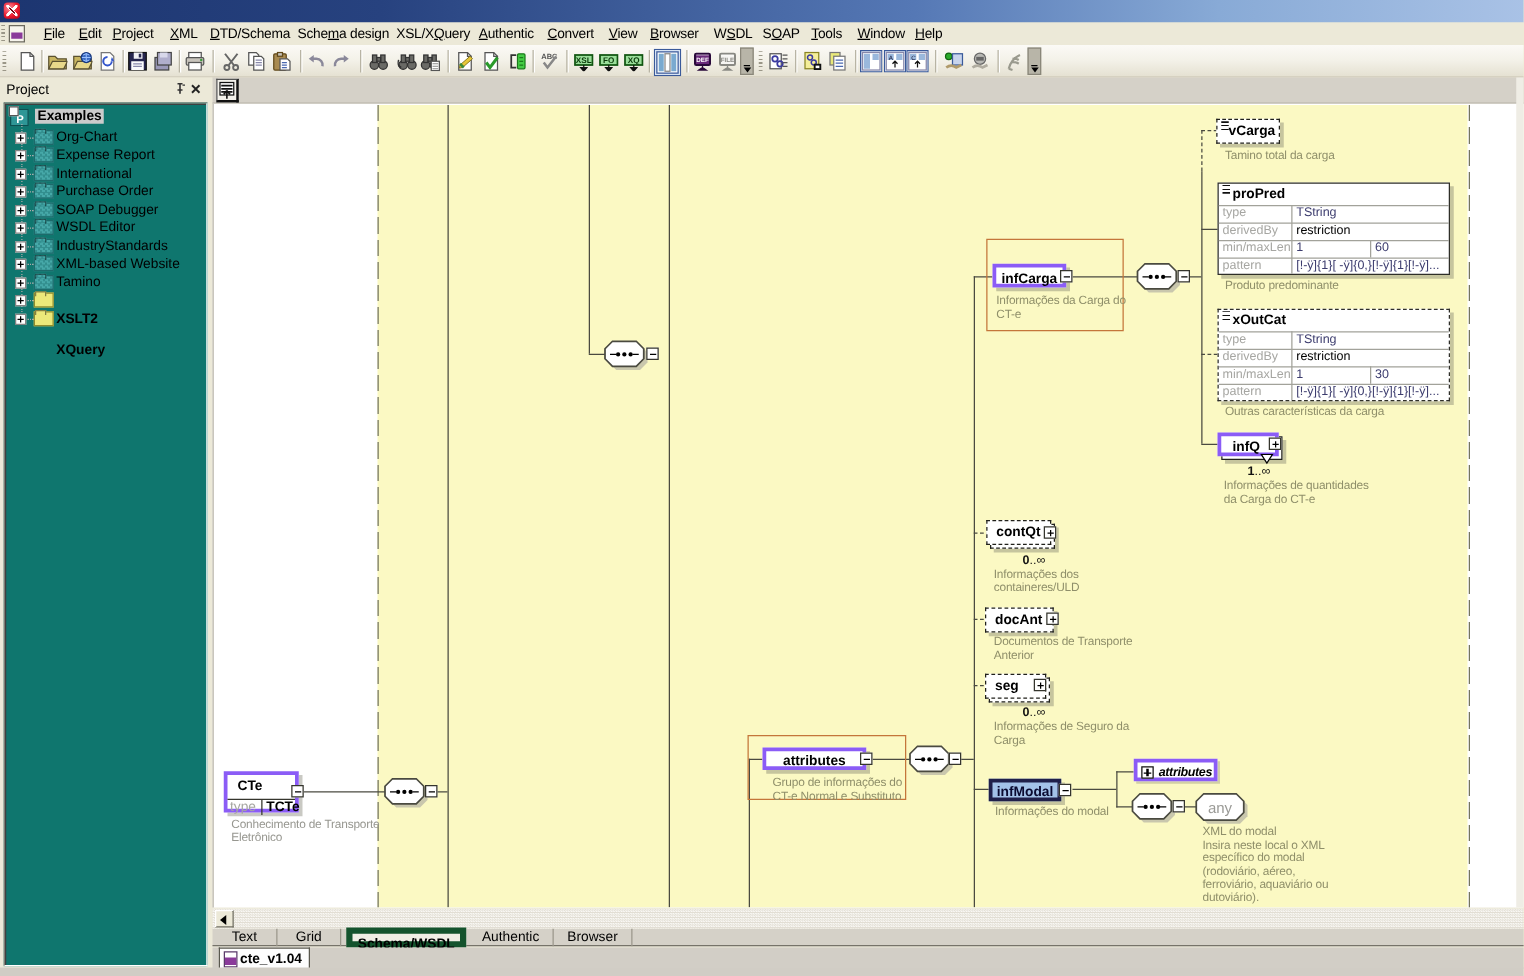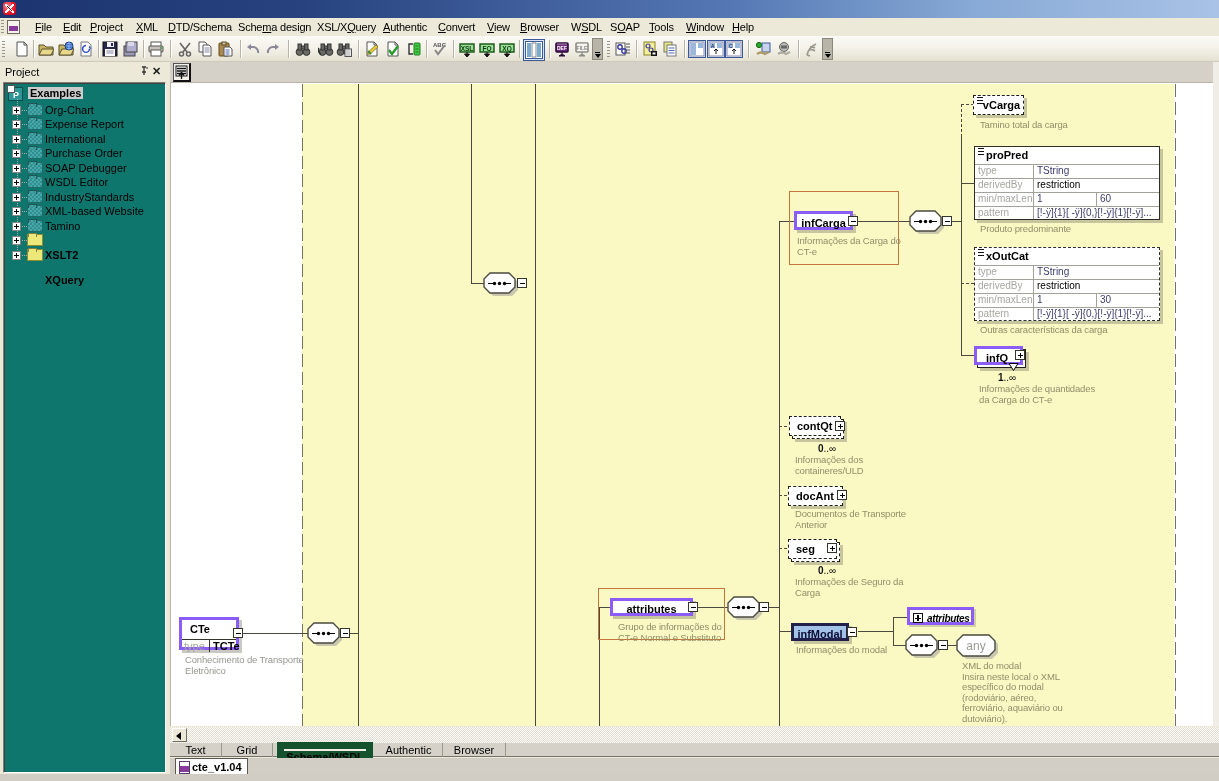--- a/index.html
+++ b/index.html
@@ -101,21 +101,21 @@
 #wires { position:absolute; left:0; top:0; }
 
 
 #hscroll { position:absolute; left:170px; top:727px; width:1049px; height:16px;
   background:repeating-conic-gradient(#fbfaf7 0% 25%, #e2deD4 0% 50%); background-size:2px 2px; }
 #hsbtn { position:absolute; left:2px; top:1px; width:15px; height:14px; background:#ece9d8;
  border-top:1px solid #fff; border-left:1px solid #fff; border-right:1px solid #716f64; border-bottom:1px solid #716f64; }
 #hsbtn:before { content:""; position:absolute; left:3px; top:3px; border-top:4px solid transparent; border-bottom:4px solid transparent; border-right:5px solid #000; }
 #viewtabs { position:absolute; left:170px; top:743px; width:1049px; height:14px; background:#d5d1c8; border-bottom:1px solid #76736a; font-size:11px; }
 .vtab { position:absolute; top:0; height:14px; text-align:center; color:#000; border-right:1px solid #9b978b; padding-top:1px; }
-.vtab.act { top:-1px; height:16px; background:#f0eee5; border:7px solid #14532d; font-weight:bold; padding-top:2px; }
+.vtab.act { top:-1px; height:16px; background:#f0eee5; border:5px solid #14532d; font-weight:bold; padding-top:2px; }
 #filetabs { position:absolute; left:170px; top:758px; width:1049px; height:17px; background:#d2cec6; }
 #ftab { position:absolute; left:5px; top:0px; width:73px; height:18px; background:#fdfdfd; border:1px solid #5a584e; border-bottom:none; font-size:11px; font-weight:bold; }
 #ftab .fticon { position:absolute; left:3px; top:2px; width:11px; height:13px; background:#fff; border:1px solid #5a3a6a; }
 #ftab .fticon:before { content:""; position:absolute; left:0px; right:0px; top:4px; height:6px; background:#8a3a9a; }
 #ftab .ftt { position:absolute; left:16px; top:2px; }
 #bottomstrip { position:absolute; left:0; top:774px; width:1219px; height:7px; background:#d1cdc5; }
 #rightstrip { position:absolute; left:1213px; top:62px; width:6px; height:664px; background:#efede5; }
 </style>
 </head>
 <body>

